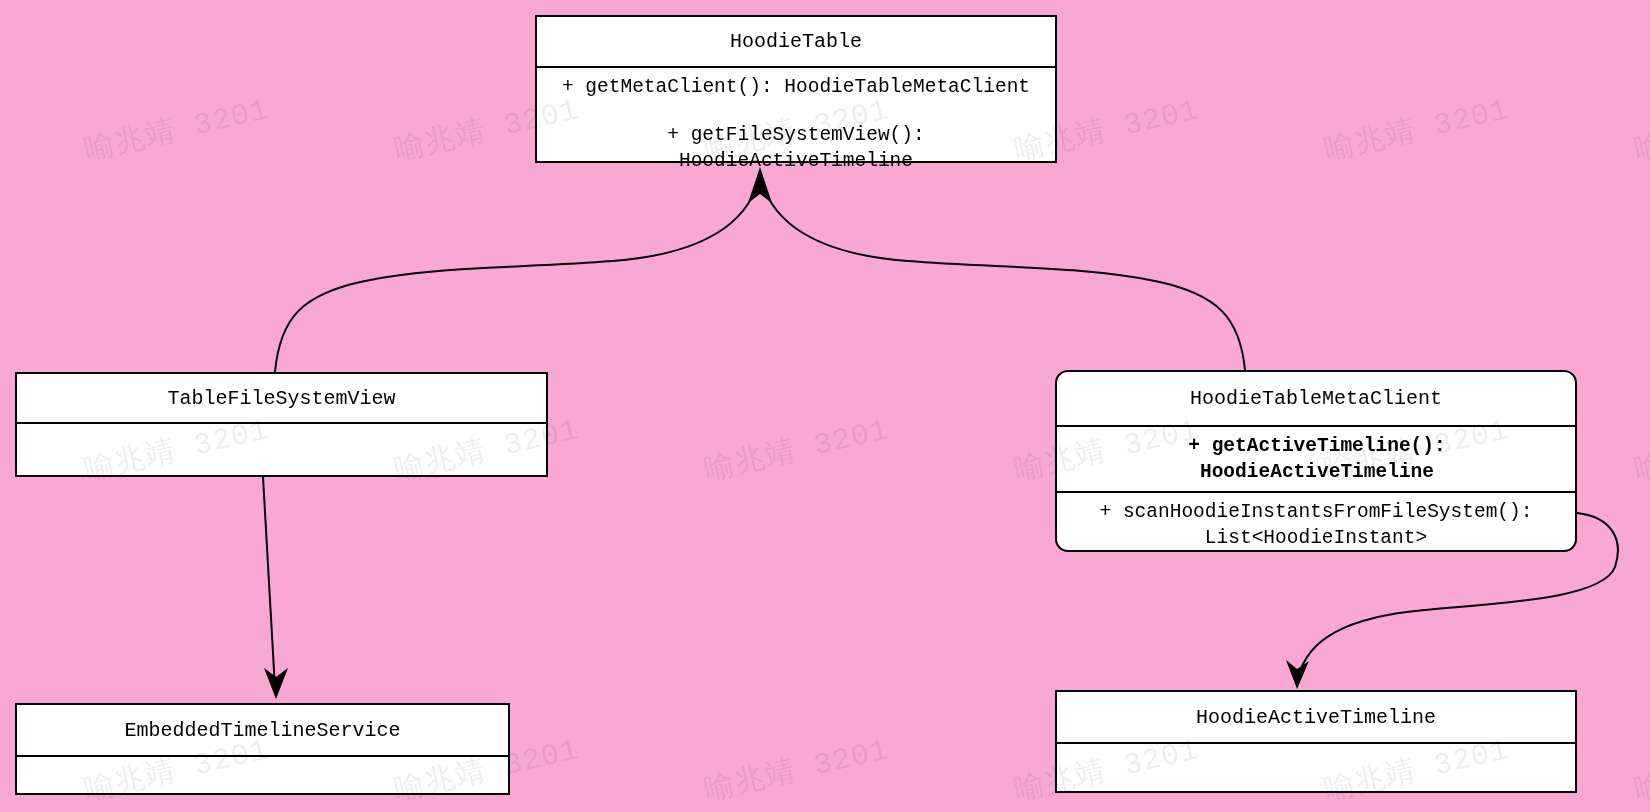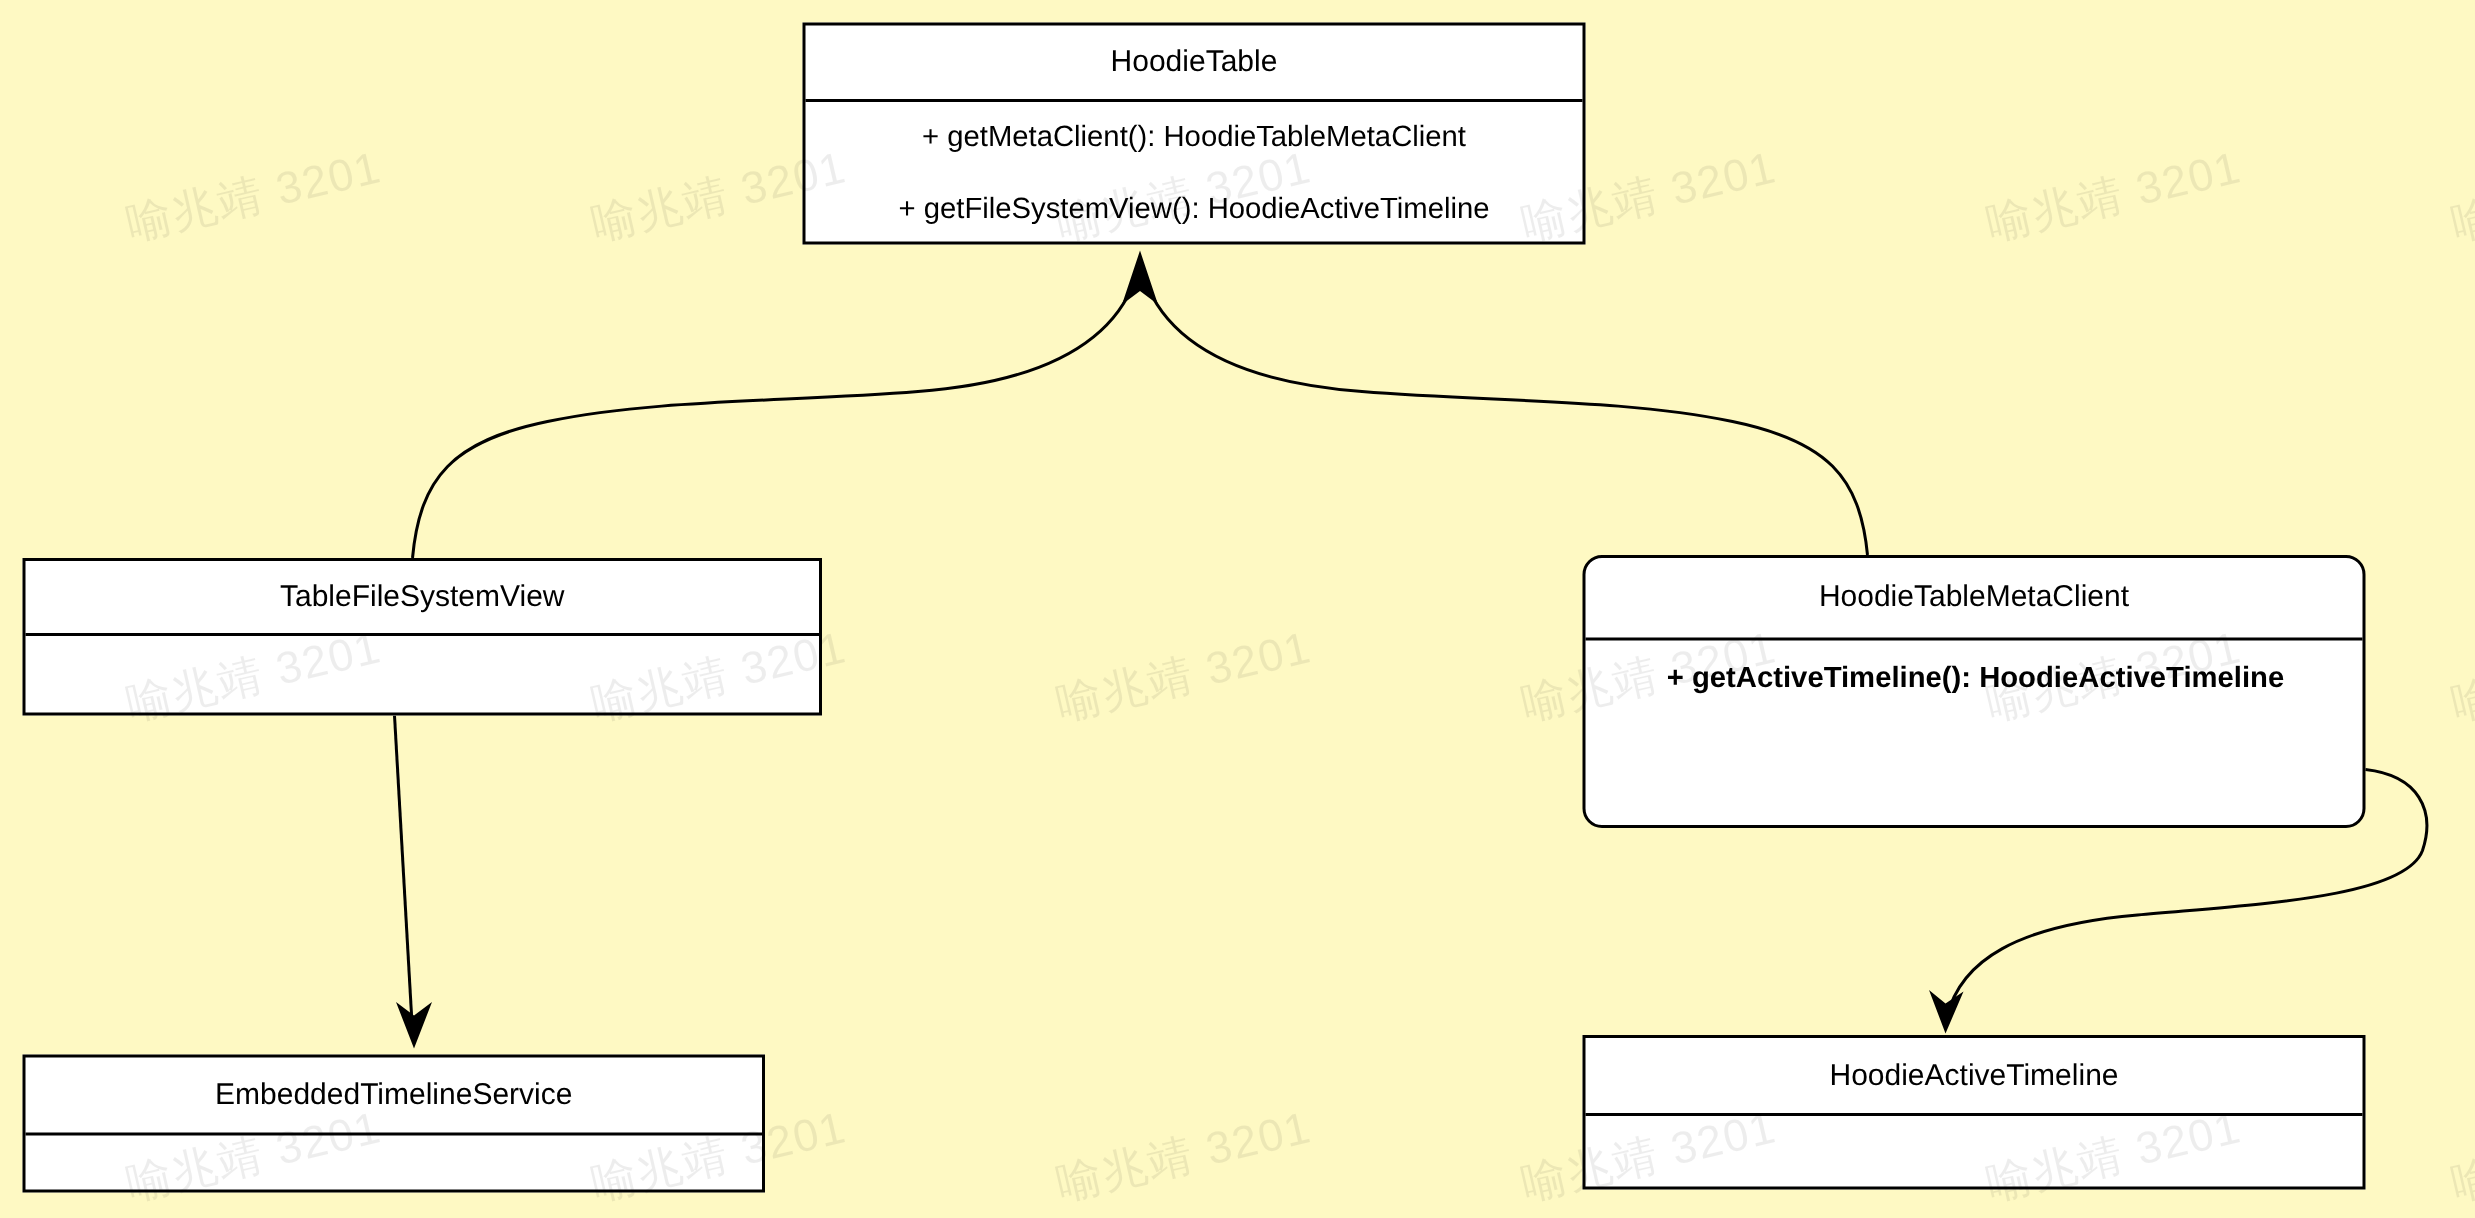--- a/index.html
+++ b/index.html
@@ -1,21 +1,21 @@
 <!DOCTYPE html>
 <html><head>
 <meta charset="utf-8">
 <style>
   html,body{margin:0;padding:0;background:#ffffff;}
   #canvas{
     position:relative;
     width:1650px;height:812px;
-    background:#fef9c3;
+    background:#f9a8d4;
     overflow:hidden;
-    font-family:Liberation Sans, sans-serif;
+    font-family:Liberation Mono, monospace;
     color:#000;
   }
   .uml-class{
     position:absolute;
     background:#ffffff;
     border:2px solid #000;
     box-sizing:border-box;
     display:flex;
     flex-direction:column;
   }
@@ -90,20 +90,23 @@
   <div class="uml-class" style="left:15px;top:372px;width:533px;height:105px;">
     <div class="uml-title" style="height:48px;">TableFileSystemView</div>
     <div class="uml-comp"></div>
   </div>
 
   <div class="uml-class" style="left:1055px;top:370px;width:522px;height:182px;border-radius:13px;">
     <div class="uml-title" style="height:53px;">HoodieTableMetaClient</div>
     <div class="uml-comp" style="flex:0 0 52px;padding-left:16px;">
       <div class="uml-method semibold">+ getActiveTimeline(): HoodieActiveTimeline</div>
     </div>
+    <div class="uml-comp">
+      <div class="uml-method">+ scanHoodieInstantsFromFileSystem(): List&lt;HoodieInstant&gt;</div>
+    </div>
   </div>
 
   <div class="uml-class" style="left:15px;top:703px;width:495px;height:92px;">
     <div class="uml-title" style="height:50px;">EmbeddedTimelineService</div>
     <div class="uml-comp"></div>
   </div>
 
   <div class="uml-class" style="left:1055px;top:690px;width:522px;height:103px;">
     <div class="uml-title" style="height:50px;">HoodieActiveTimeline</div>
     <div class="uml-comp"></div>

